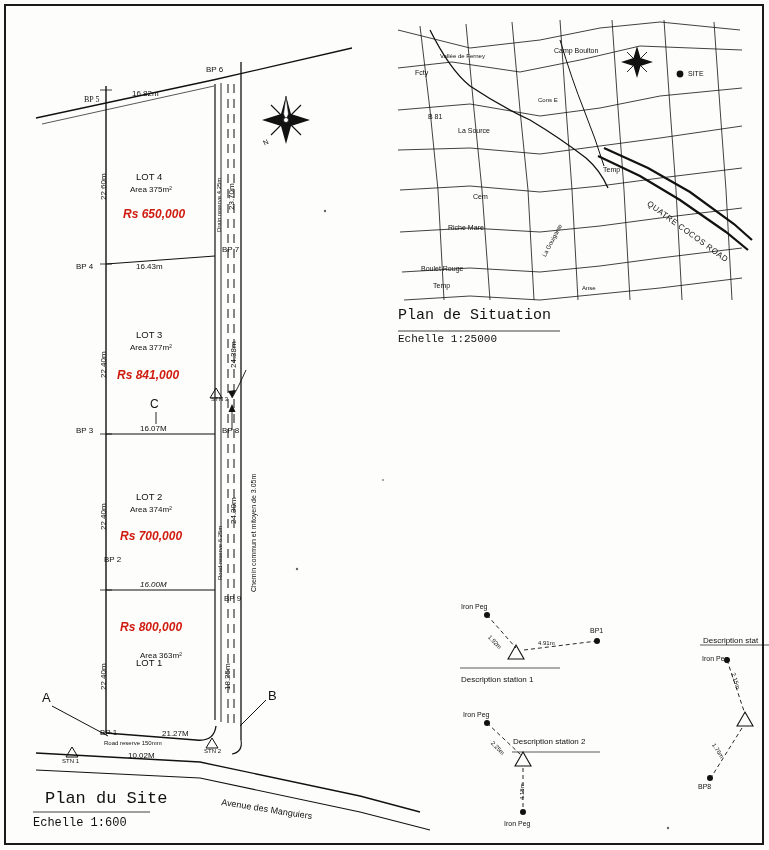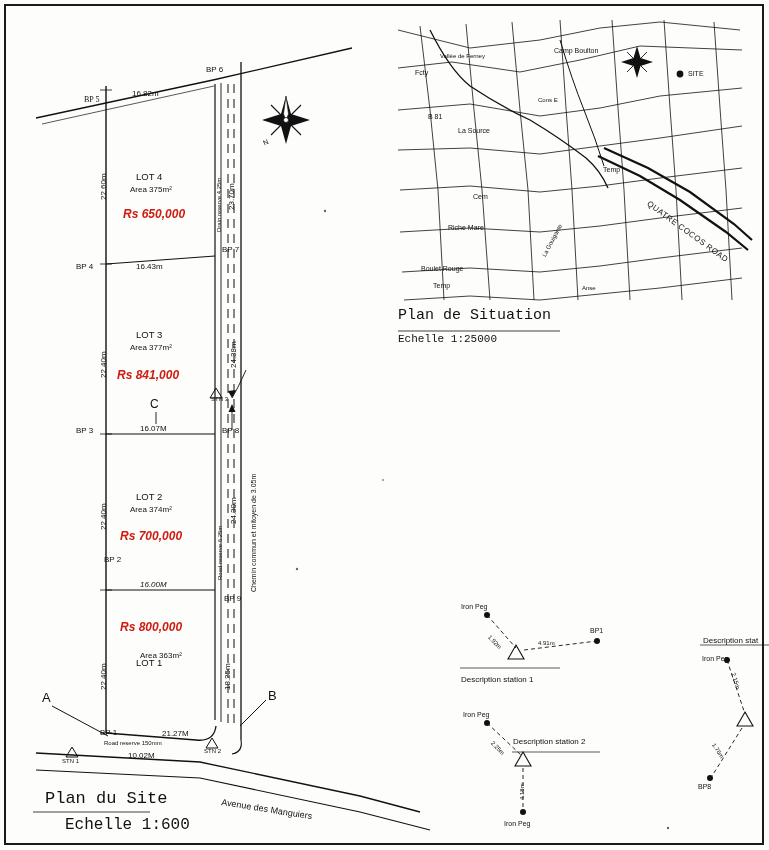--- a/index.html
+++ b/index.html
@@ -256,21 +256,21 @@
   <div class="txt tiny" style="left:104px; top:740px;">Road reserve 150mm</div>
   <div class="txt md" style="left:222px; top:798px; transform:rotate(9deg); transform-origin:left top;">Avenue des Manguiers</div>
 
   <div class="txt tiny" style="left:62px; top:758px;">STN 1</div>
   <div class="txt tiny" style="left:204px; top:748px;">STN 2</div>
   <div class="txt tiny" style="left:211px; top:396px;">STN 3</div>
 
   <div class="txt xs" style="left:262px; top:140px; transform:rotate(-25deg); transform-origin:left top;">N</div>
 
   <div class="txt serif title-lg" style="left:33px; top:790px;margin-left:12px;">Plan du Site</div>
-  <div class="txt serif" style="left:33px; top:817px; font-size:16px;margin-left:32px;">Echelle 1:600</div>
+  <div class="txt serif" style="left:33px; top:817px; font-size:12px;">Echelle 1:600</div>
 
   <div class="txt tiny" style="left:440px; top:53px;">Vallée de Ferney</div>
   <div class="txt xs" style="left:554px; top:47px;">Camp Boulton</div>
   <div class="txt xs" style="left:415px; top:69px;">Fcty</div>
   <div class="txt xs" style="left:428px; top:113px;">B 81</div>
   <div class="txt tiny" style="left:538px; top:97px;">Cons E</div>
   <div class="txt xs" style="left:458px; top:127px;">La Source</div>
   <div class="txt xs" style="left:473px; top:193px;">Cem</div>
   <div class="txt xs" style="left:448px; top:224px;">Riche Mare</div>
   <div class="txt xs" style="left:603px; top:166px;">Temp</div>

